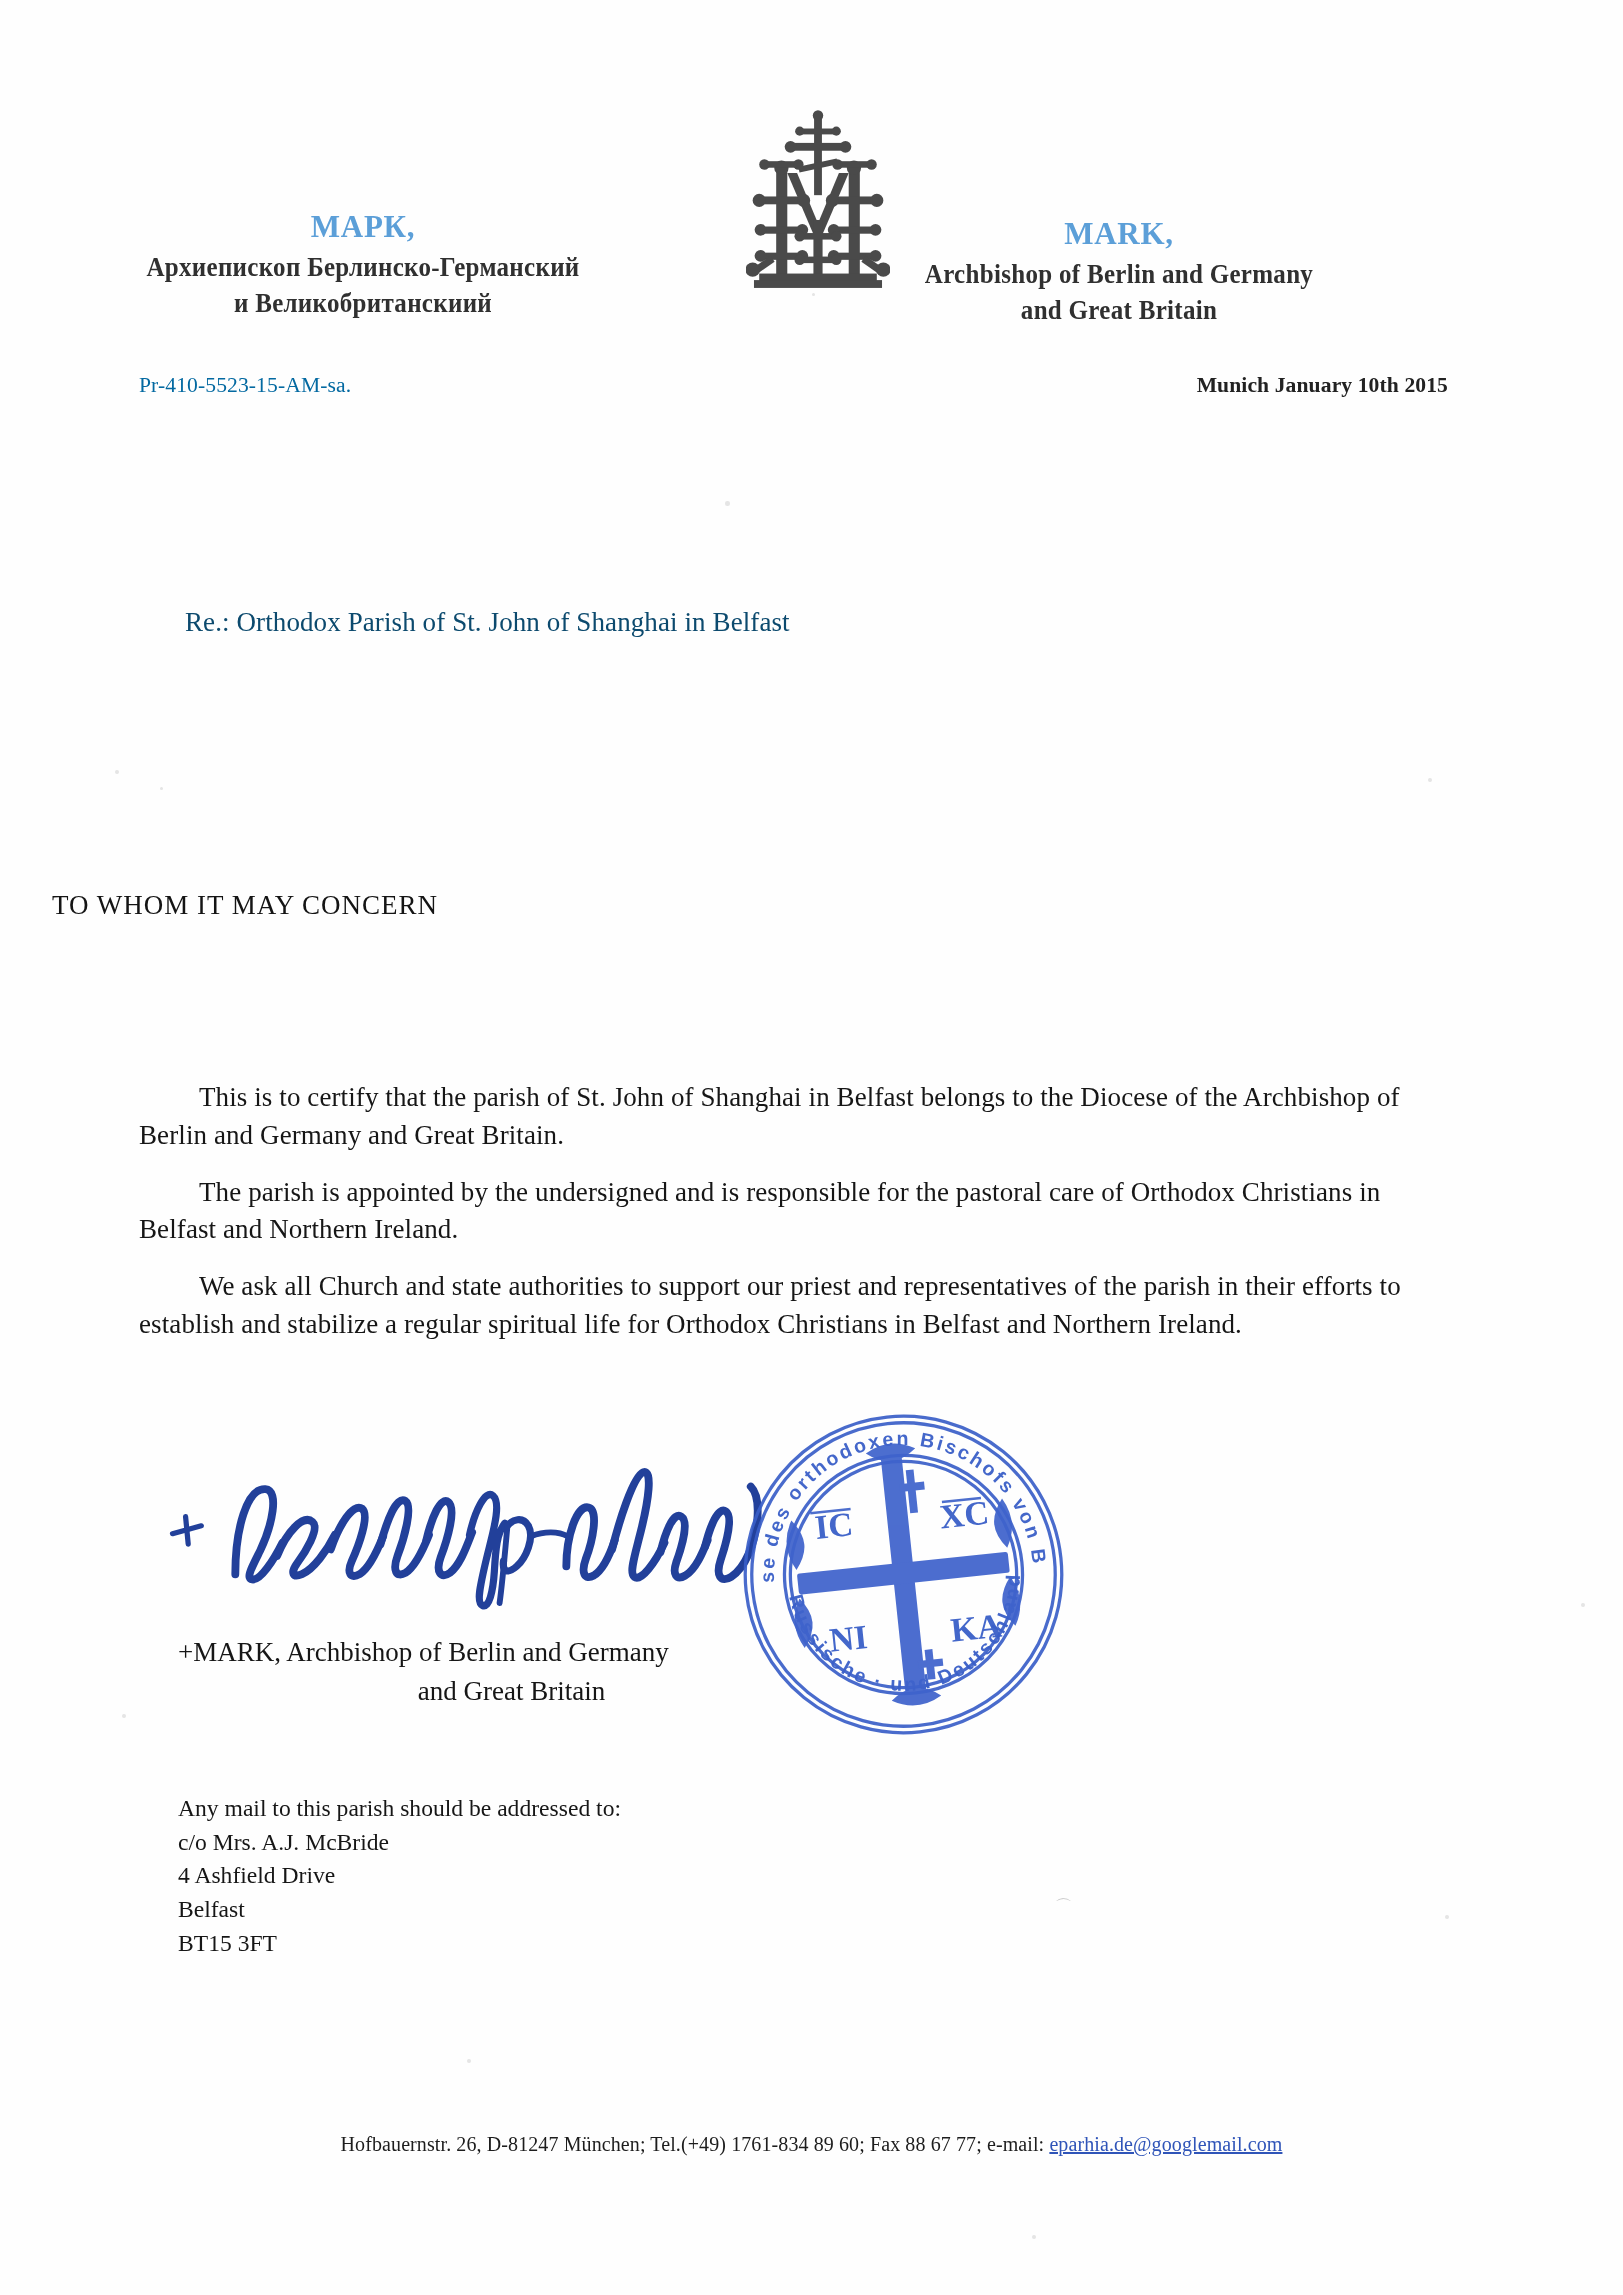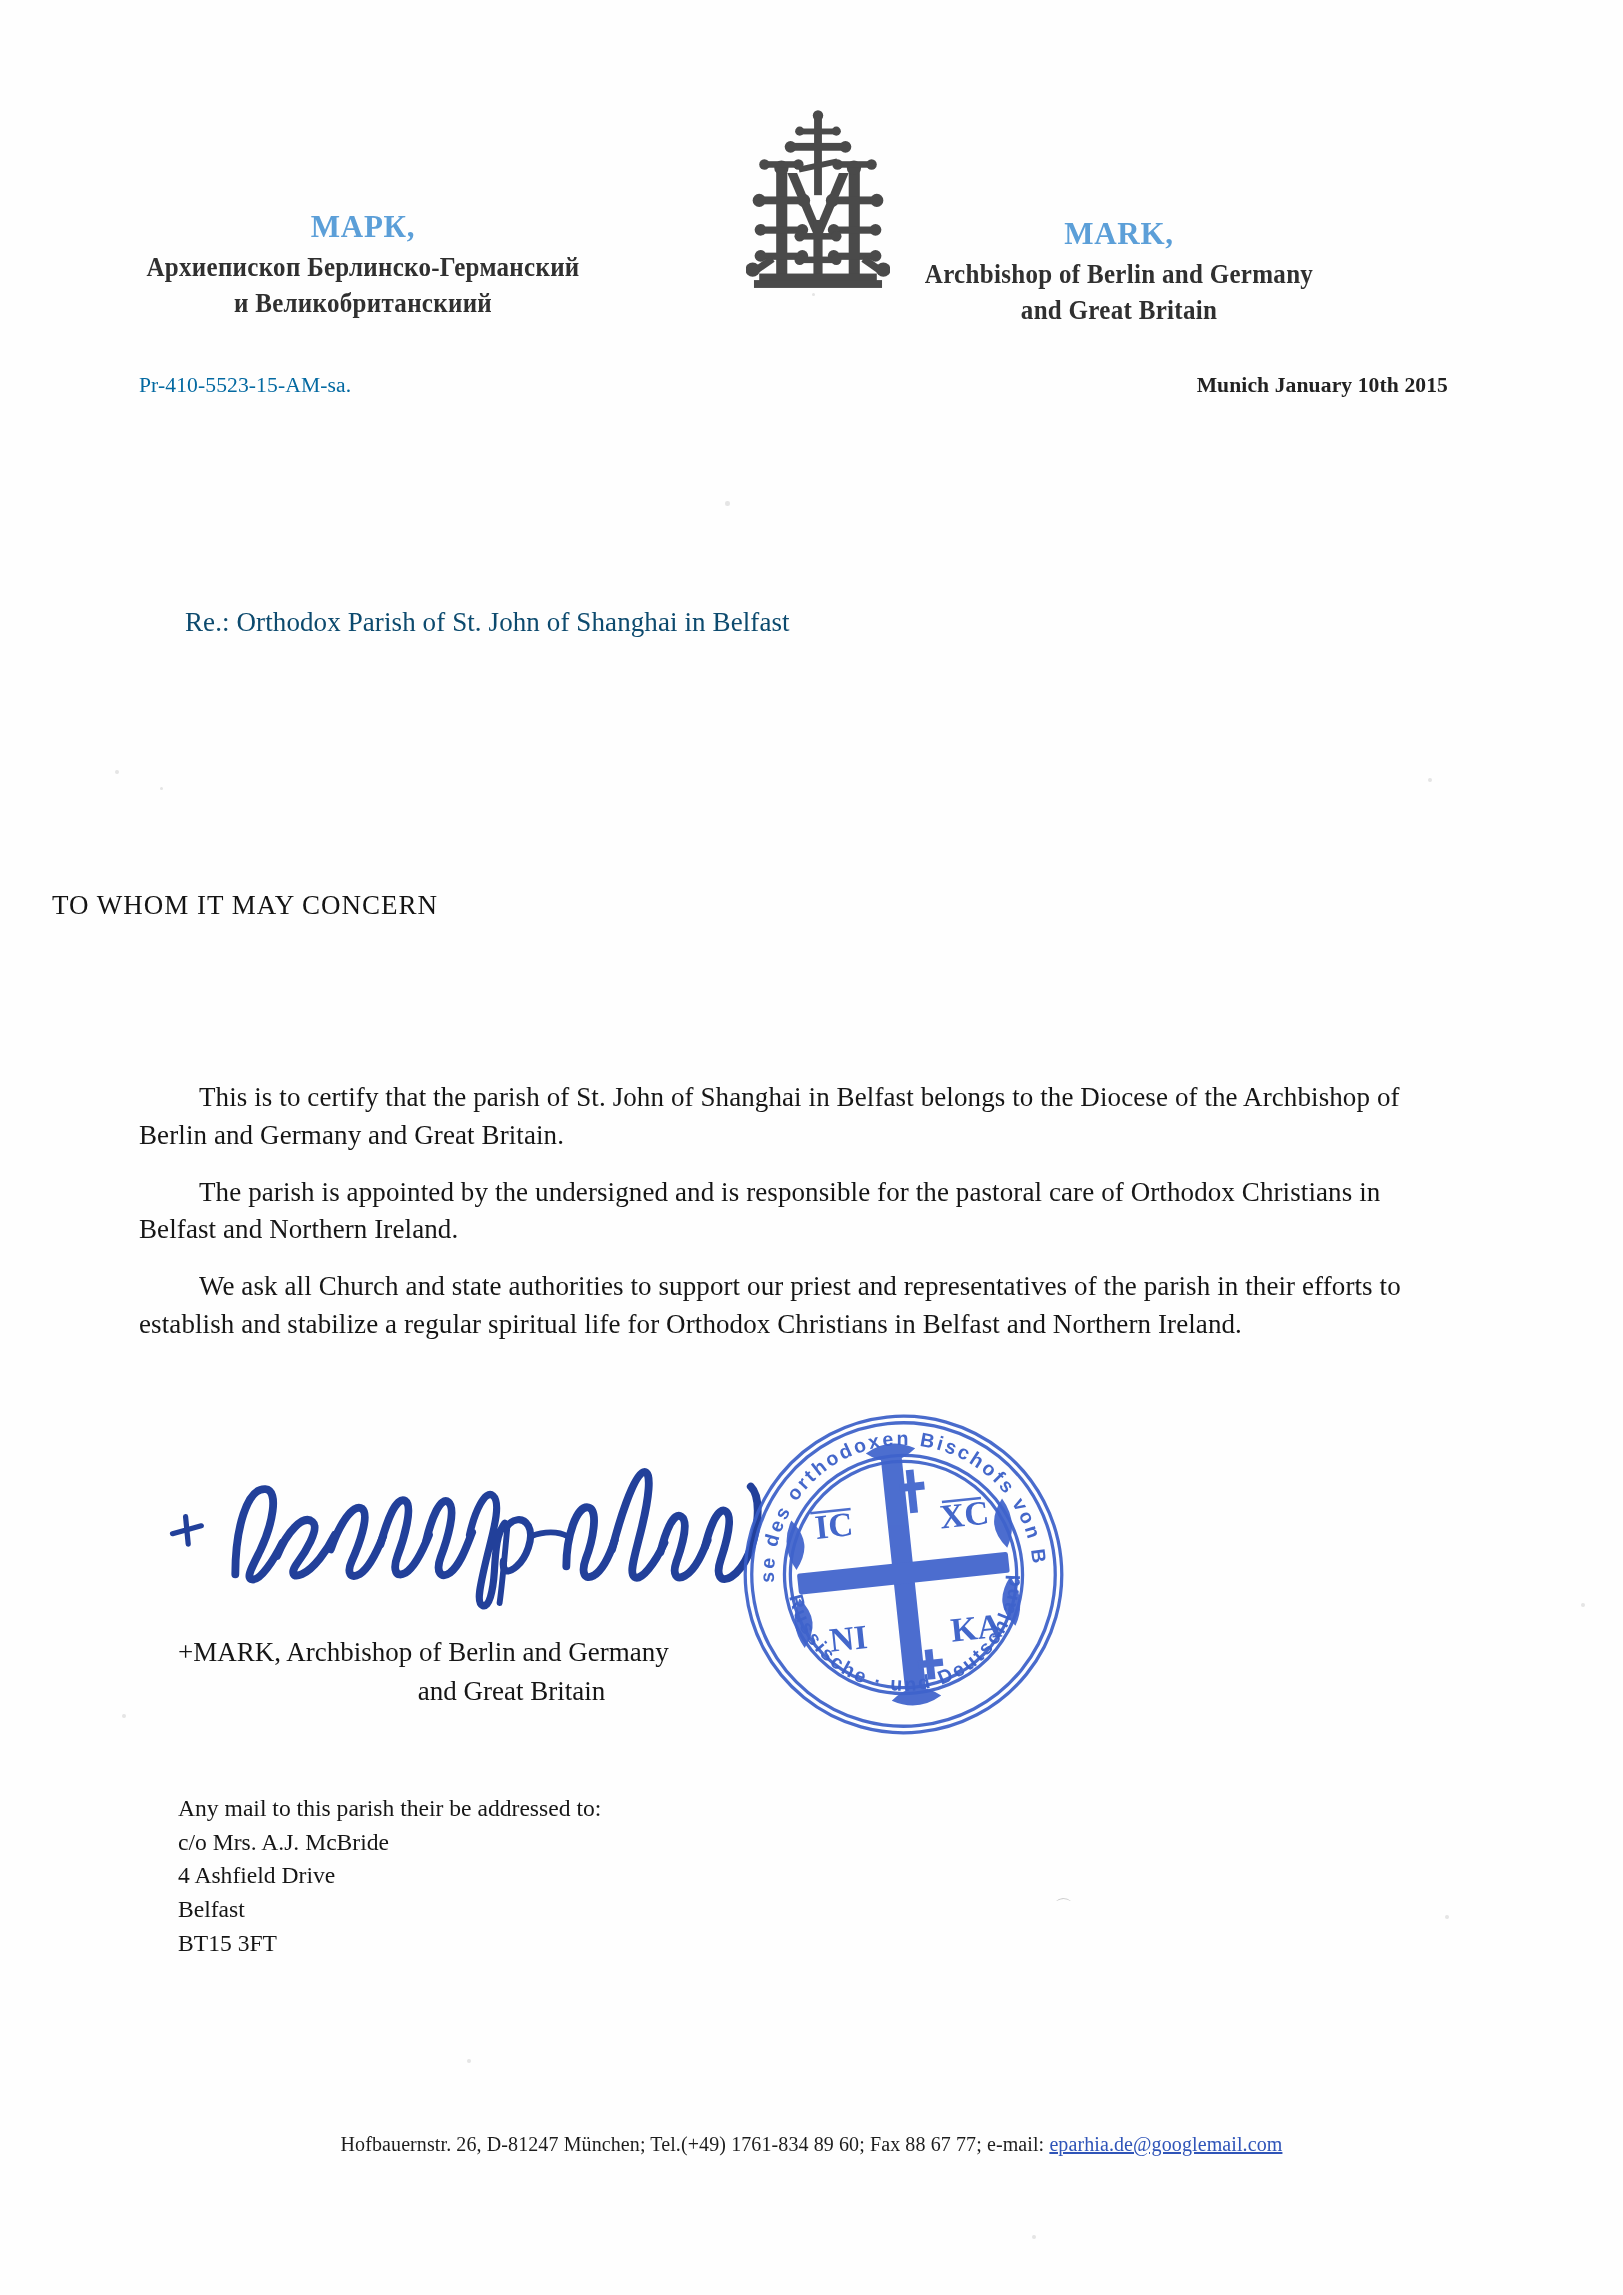--- a/index.html
+++ b/index.html
@@ -394,21 +394,21 @@
       <g stroke="#3a5fc8" stroke-width="4" fill="none" opacity=".9">
         <path d="M118 142 h62"></path>
           <path d="M320 146 h60"></path>
       </g>
     </svg>
   </div>
 
   <div class="smudge">⌒</div>
 
   <div class="mail-block">
-    <div>Any mail to this parish their be addressed to:</div>
+    <div>Any mail to this parish should be addressed to:</div>
     <div>c/o Mrs. A.J. McBride</div>
     <div>4 Ashfield Drive</div>
     <div>Belfast</div>
     <div>BT15 3FT</div>
   </div>
 
   <div class="footer">
     <span>Hofbauernstr. 26, D-81247 München; Tel.(+49) 1761-834 89 60; Fax 88 67 77; e-mail: </span><span class="email">eparhia.de@googlemail.com</span>
   </div>
 

